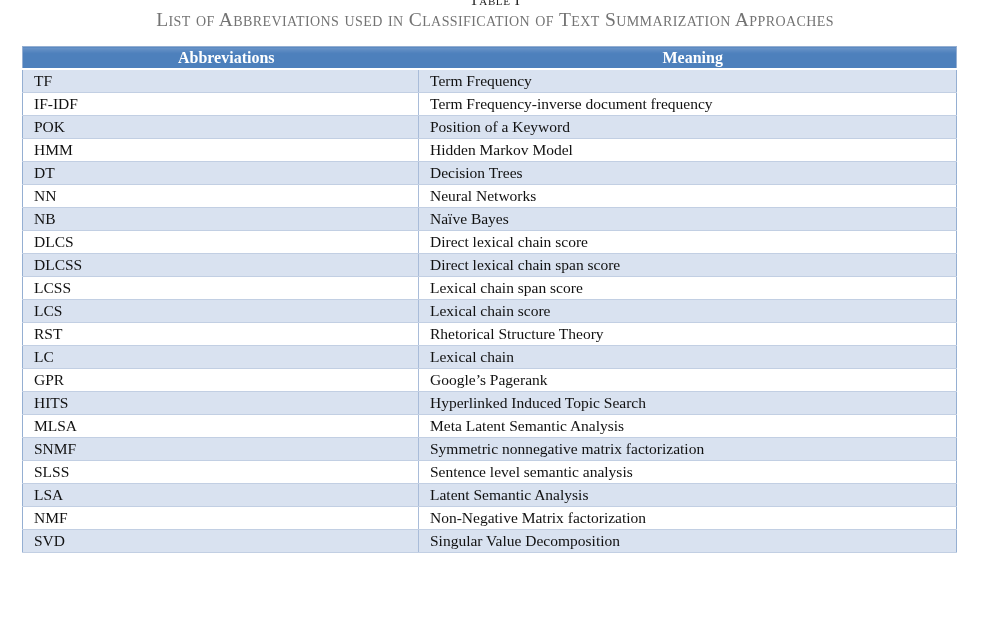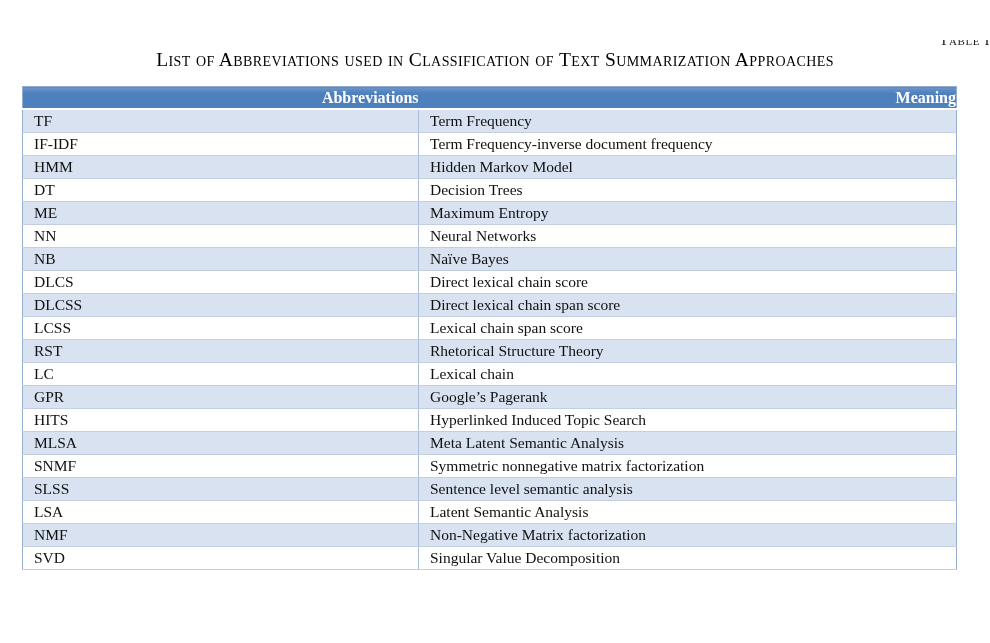--- a/index.html
+++ b/index.html
@@ -20,59 +20,58 @@
     font-family: "Liberation Serif", "DejaVu Serif", serif;
     color: var(--body-text);
     overflow: hidden;
   }
   .page { width: 990px; height: 643px; position: relative; }
 
   
   .table-number-clip {
     height: 8px;
     overflow: hidden;
-    text-align: right;
-    margin-top: 40px;
+    text-align: center;
   }
   .table-number {
     font-size: 15px;
     line-height: 16px;
     margin-top: -8px;
     font-variant: small-caps;
     letter-spacing: 0.6px;
     color: #1c1c1c;
   }
 
   .caption {
     text-align: center;
     font-variant: small-caps;
     font-size: 19.5px;
     line-height: 22px;
     letter-spacing: 0.4px;
     margin-top: 1px;
-    color: #000000;
+    color: #737373;
     white-space: nowrap;
   }
 
   table.abbrev {
     border-collapse: collapse;
     table-layout: fixed;
     width: 934px;
     margin: 15px 0 0 22px;
     border: 1px solid var(--border-outer);
   }
   col.c-abbr { width: 396px; }
   col.c-meaning { width: 538px; }
 
   thead th {
     background: linear-gradient(to bottom, #6C95C9 0%, #4D80BC 28%, #4D80BC 100%);
     color: var(--header-text);
     font-weight: bold;
     font-size: 16px;
-    text-align: right;
+    text-align: center;
     height: 15px;
     line-height: 21px;
     padding: 0 0 0 11px;
     border-bottom: 2px solid #ffffff;
   }
 
   tbody td {
     font-size: 15.5px;
     height: 23px;
     line-height: 22px;
@@ -113,52 +112,56 @@
     <tbody id="table-body">
         <tr>
           <td class="abbr">TF</td>
           <td class="meaning">Term Frequency</td>
         </tr>
         <tr>
           <td class="abbr">IF-IDF</td>
           <td class="meaning">Term Frequency-inverse document frequency</td>
         </tr>
         <tr>
+          <td class="abbr">POK</td>
+          <td class="meaning">Position of a Keyword</td>
+        </tr>
+        <tr>
           <td class="abbr">HMM</td>
           <td class="meaning">Hidden Markov Model</td>
         </tr>
         <tr>
           <td class="abbr">DT</td>
           <td class="meaning">Decision Trees</td>
         </tr>
         <tr>
-          <td class="abbr">ME</td>
-          <td class="meaning">Maximum Entropy</td>
-        </tr>
-        <tr>
           <td class="abbr">NN</td>
           <td class="meaning">Neural Networks</td>
         </tr>
         <tr>
           <td class="abbr">NB</td>
           <td class="meaning">Naïve Bayes</td>
         </tr>
         <tr>
           <td class="abbr">DLCS</td>
           <td class="meaning">Direct lexical chain score</td>
         </tr>
         <tr>
           <td class="abbr">DLCSS</td>
           <td class="meaning">Direct lexical chain span score</td>
         </tr>
         <tr>
           <td class="abbr">LCSS</td>
           <td class="meaning">Lexical chain span score</td>
         </tr>
         <tr>
+          <td class="abbr">LCS</td>
+          <td class="meaning">Lexical chain score</td>
+        </tr>
+        <tr>
           <td class="abbr">RST</td>
           <td class="meaning">Rhetorical Structure Theory</td>
         </tr>
         <tr>
           <td class="abbr">LC</td>
           <td class="meaning">Lexical chain</td>
         </tr>
         <tr>
           <td class="abbr">GPR</td>
           <td class="meaning">Google’s Pagerank</td>

